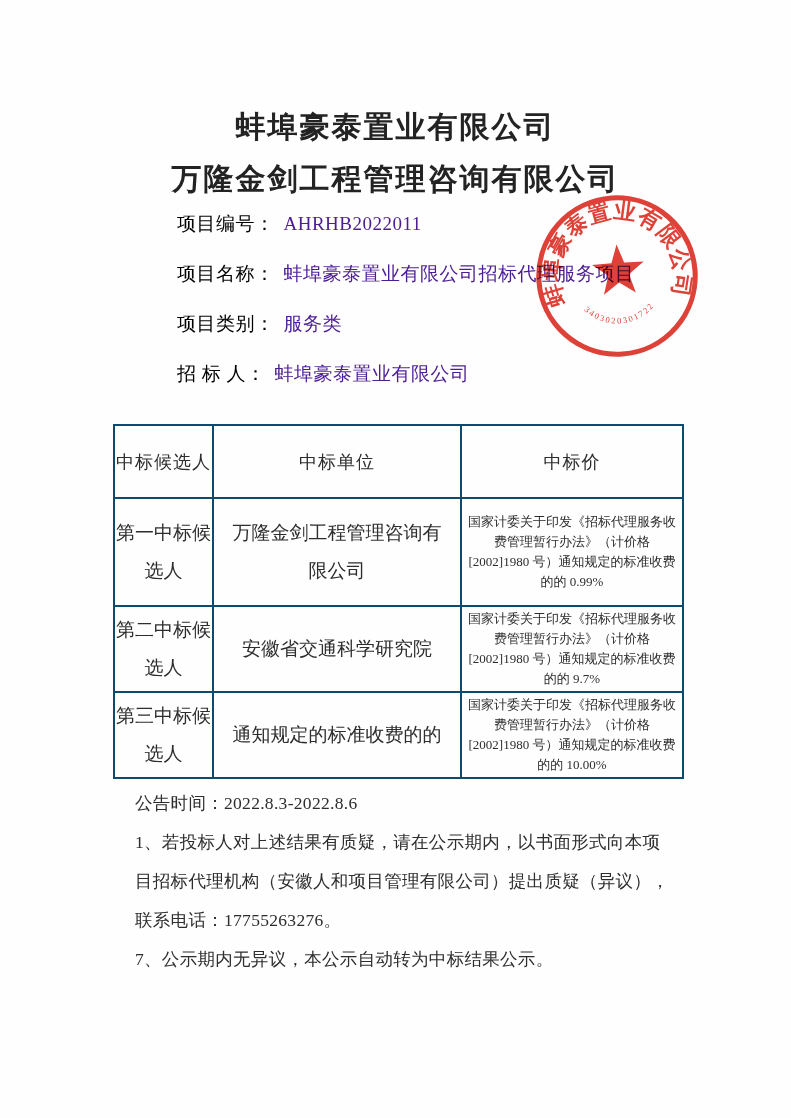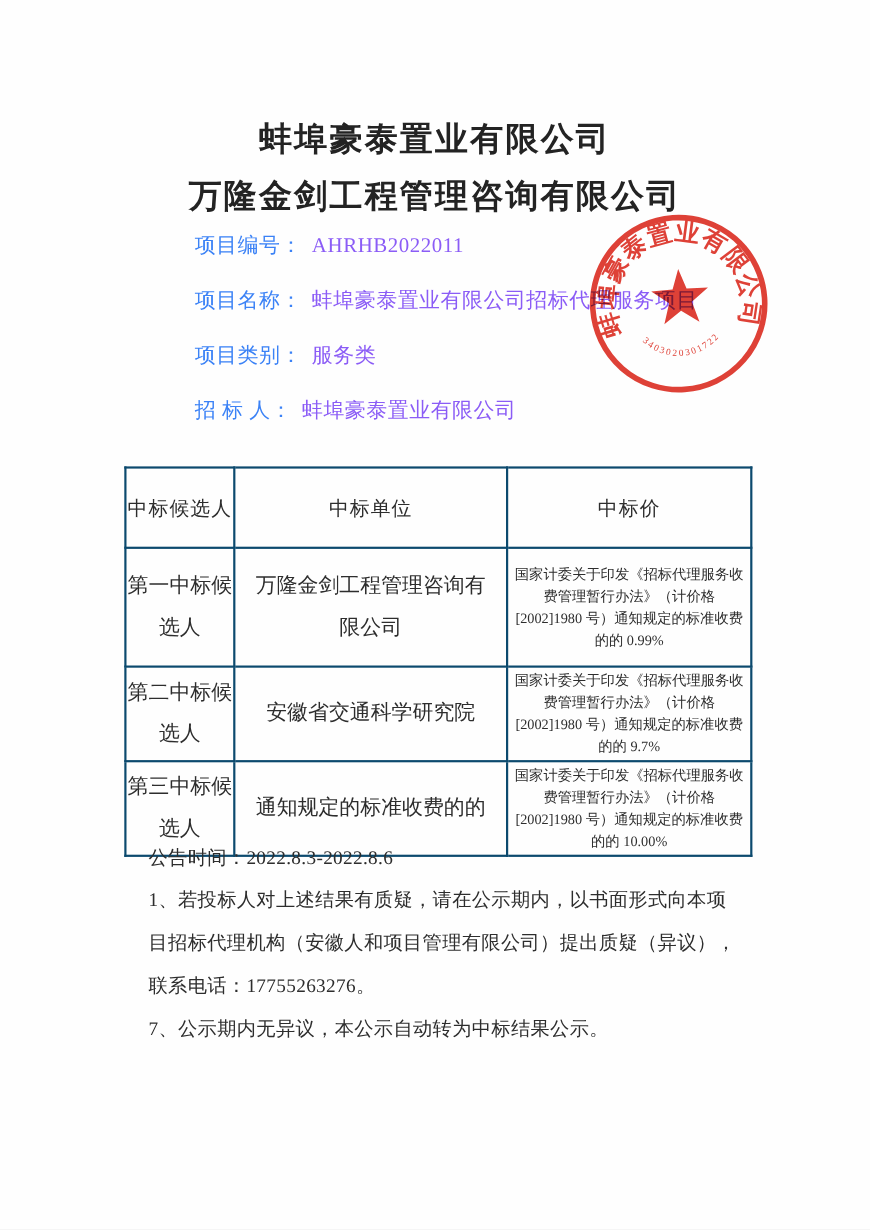--- a/index.html
+++ b/index.html
@@ -34,22 +34,22 @@
     position: absolute;
     top: 199px; left: 177px;
   }
   .field-row {
     height: 50px;
     line-height: 50px;
     font-size: 19px;
     letter-spacing: 0.5px;
     white-space: nowrap;
   }
-  .field-label { color: #3b82f6; }
-  .field-value { color: #8b5cf6; padding-left: 9px; }
+  .field-label { color: #000000; }
+  .field-value { color: #4c1d95; padding-left: 9px; }
 
   
   .bid-table {
     position: absolute;
     top: 424px; left: 113px;
     width: 569px;
     border-collapse: collapse;
     table-layout: fixed;
   }
   .bid-table col.c1 { width: 99px; }
@@ -80,21 +80,21 @@
     font-size: 13px;
     line-height: 20px;
     text-align: justify;
     text-align-last: center;
     padding: 2px 3px;
   }
 
   
   .footer-block {
     position: absolute;
-    top: 760px; left: 135px; right: 100px;
+    top: 784px; left: 135px; right: 100px;
   }
   .footer-line {
     height: 39px;
     line-height: 39px;
     font-size: 17.5px;
     letter-spacing: 0.3px;
     white-space: nowrap;
   }
 
   

